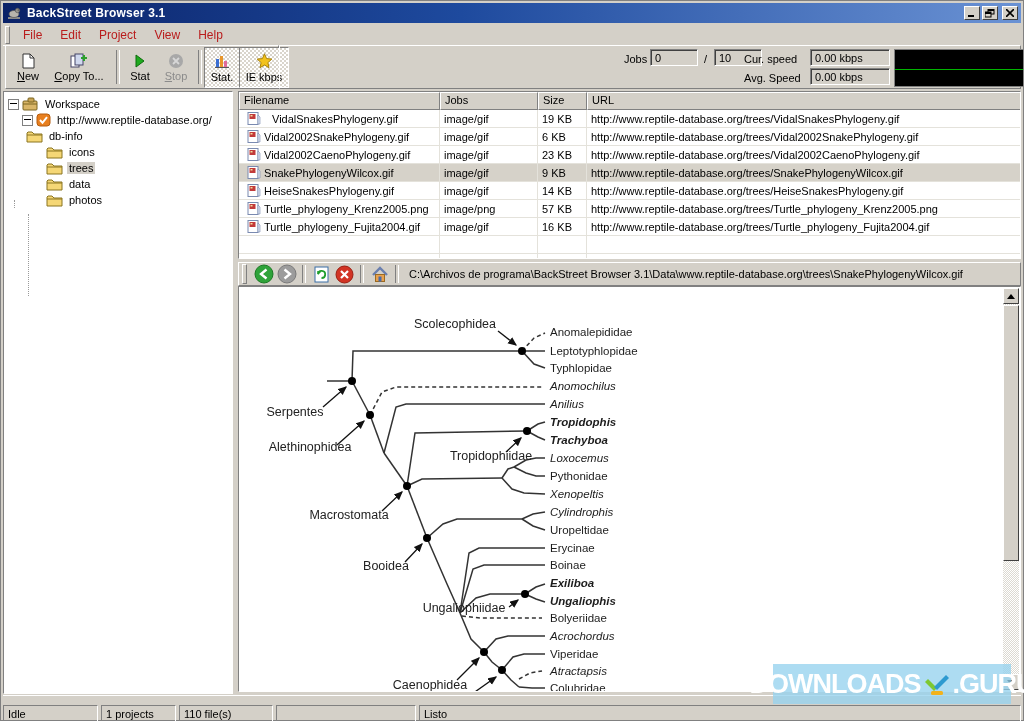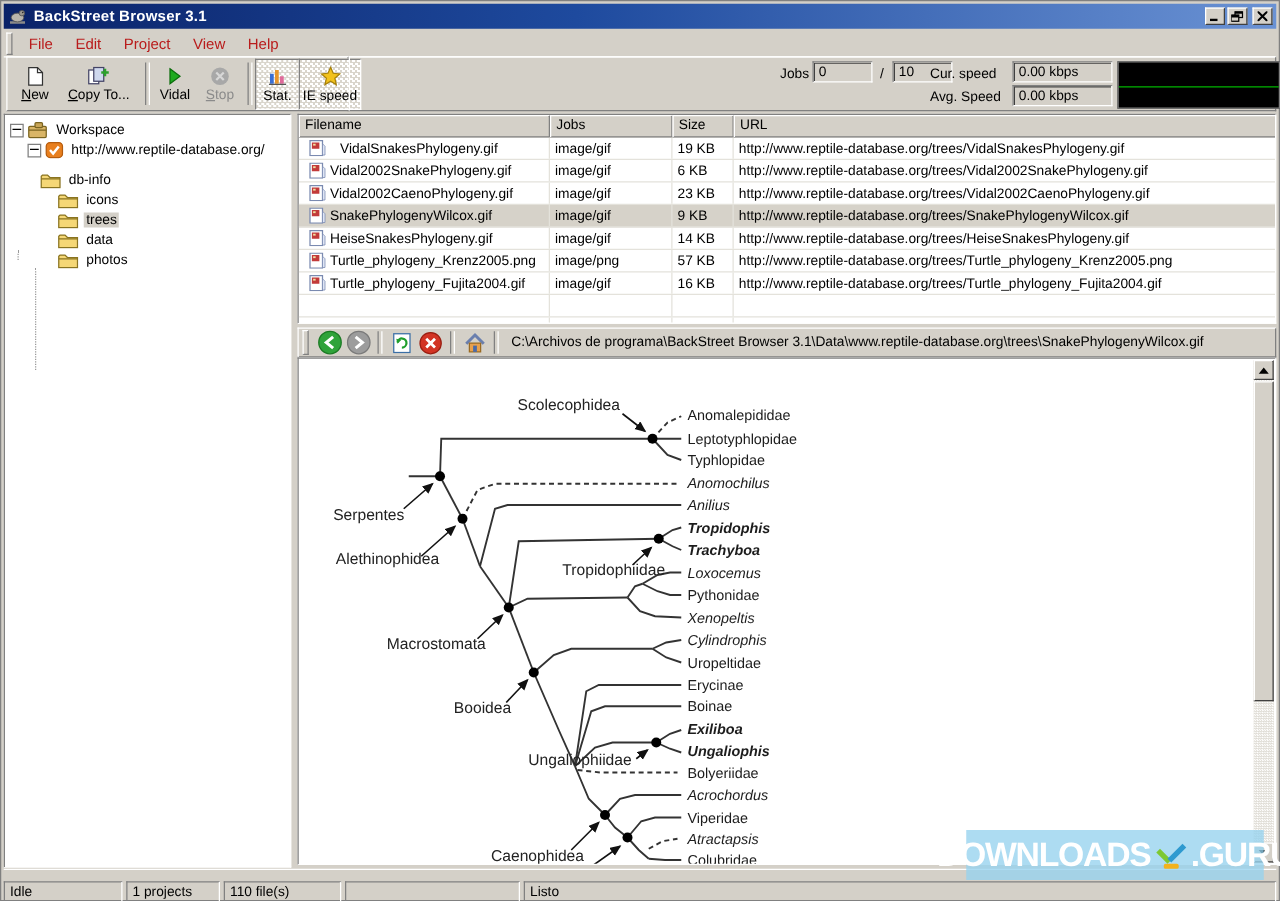--- a/index.html
+++ b/index.html
@@ -161,21 +161,21 @@
           </span>
         <span><u>C</u>opy To...</span>
       </div>
       <span class="tsep" style="left:110px;"></span>
       <div class="tbtn" style="left:116px;width:36px;">
         <span class="ico">
             <svg width="12" height="14">
               <path d="M2 1 L10 7 L2 13 Z" fill="#1faa1f" stroke="#0c6d0c"></path>
             </svg>
           </span>
-        <span>Vidal</span>
+        <span>Stat</span>
       </div>
       <div class="tbtn disabled" style="left:152px;width:36px;">
         <span class="ico">
             <svg width="16" height="16">
               <circle cx="8" cy="8" r="7" fill="#a8a8a8"></circle>
               <path d="M5 5 L11 11 M11 5 L5 11" stroke="#d7d7d7" stroke-width="1.8"></path>
             </svg>
           </span>
         <span><u>S</u>top</span>
       </div>
@@ -190,21 +190,21 @@
             </svg>
           </span>
         <span>Stat.</span>
       </div>
       <div class="tbtn checked" style="left:233px;width:48px;top:1px;height:39px;">
         <span class="ico">
             <svg width="17" height="16" viewBox="0 0 17 16">
               <path d="M8.5 0.8 L10.6 5.6 L15.8 6.1 L11.9 9.6 L13 14.7 L8.5 12 L4 14.7 L5.1 9.6 L1.2 6.1 L6.4 5.6 Z" fill="#f2c21d" stroke="#a8820a"></path>
             </svg>
           </span>
-        <span>IE speed</span>
+        <span>IE kbps</span>
       </div>
     </div>
     <div class="tb-right raised">
       <span class="tlabel" style="left:344px;top:7px;">Jobs</span>
       <span class="tfield" style="left:370px;top:3px;width:48px;">0</span>
       <span class="tlabel" style="left:424px;top:7px;">/</span>
       <span class="tfield" style="left:434px;top:3px;width:48px;">10</span>
       <div class="slider" style="left:346px;">
         <div class="groove"></div>
         <div class="thumb"></div>
@@ -238,21 +238,21 @@
       <span class="expander"></span>
       <span style="margin-right:4px;display:inline-flex;">
           <svg width="15" height="14" viewBox="0 0 15 14">
             <rect x="1" y="1" width="13" height="12" rx="3" fill="#e87f1e" stroke="#b55c0e"></rect>
             <path d="M4 7 L6.5 9.8 L11 4.2" fill="none" stroke="#fff" stroke-width="2"></path>
           </svg>
         </span>
       <span class="tree-label">http://www.reptile-database.org/</span>
     </div>
     <div>
-        <div class="trow16" style="padding-left: 28px; margin-top: 8px;">
+        <div class="trow16" style="padding-left: 22px;">
           <span style="display: inline-flex; margin-right: 4px;">
             <svg width="17" height="13" viewBox="0 0 17 13">
               <path d="M1 3 L1 12 L16 12 L16 4 L8 4 L6 2 L2 2 Z" fill="#f5d776" stroke="#8a7420"></path>
               <path d="M1 5 L16 5" stroke="#8a7420" fill="none"></path>
             </svg>
           </span>
           <span class="tree-label">db-info</span>
         </div>
         <div class="trow16" style="padding-left: 42px;">
           <span style="display: inline-flex; margin-right: 4px;">

